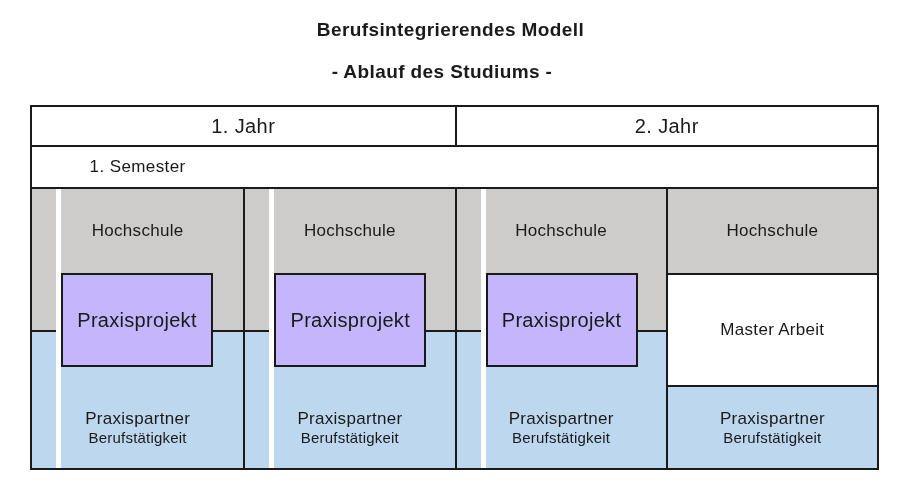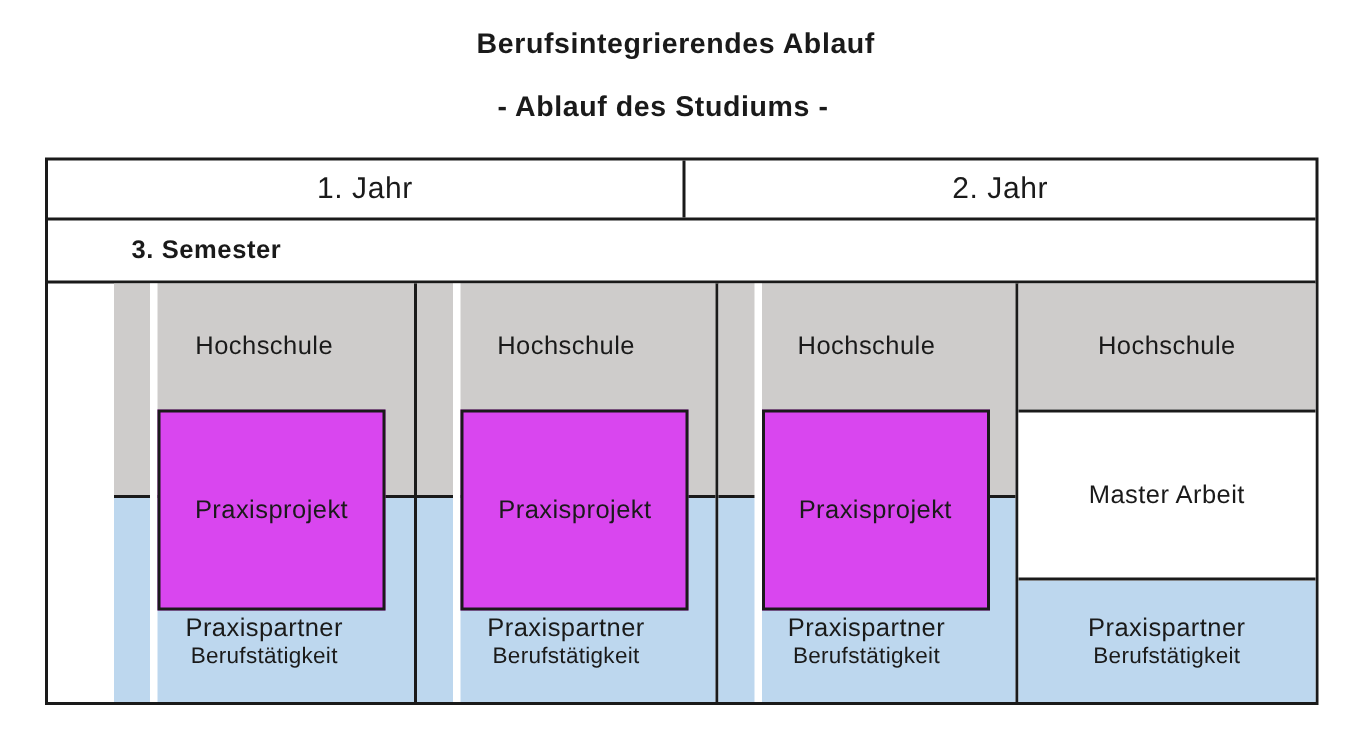--- a/index.html
+++ b/index.html
@@ -48,35 +48,35 @@
     border-bottom:2px solid var(--border);
   }
   .sem-cell{
     display:flex;align-items:center;justify-content:center;
     font-size:17px;font-weight:700;letter-spacing:.4px;
   }
   .sem-cell.first{font-weight:500;}
   .sem-cell + .sem-cell{border-left:2px solid var(--border);}
   .content-row{
     flex:1 1 auto;
-    display:grid;grid-template-columns:repeat(4,1fr);margin-left:44px;
+    display:grid;grid-template-columns:repeat(4,1fr);
   }
   .col{position:relative;}
   .col + .col{border-left:2px solid var(--border);}
   .gray-bg{position:absolute;top:0;left:0;right:0;height:141px;background:var(--gray);}
   .gray-bg.short{height:84px;}
   .split-line{position:absolute;top:141px;left:0;right:0;height:2px;background:var(--border);}
   .blue-bg{position:absolute;top:143px;bottom:0;left:0;right:0;background:var(--blue);}
   .blue-bg.low{top:198px;}
   .gap-strip{position:absolute;left:24px;top:0;bottom:0;width:5px;background:#fff;}
   .praxis-box{
-    position:absolute;left:29px;top:84px;width:152px;height:134px;
-    background:#d946ef;border:2px solid var(--border);box-sizing:border-box;
+    position:absolute;left:29px;top:84px;width:152px;height:94px;
+    background:#c4b5fd;border:2px solid var(--border);box-sizing:border-box;
     display:flex;align-items:center;justify-content:center;
-    font-size:17px;font-weight:500;letter-spacing:.3px;
+    font-size:20px;font-weight:500;letter-spacing:.3px;
   }
   .master-band{
     position:absolute;left:0;right:0;top:84px;height:114px;
     background:#fff;border-top:2px solid var(--border);border-bottom:2px solid var(--border);
     box-sizing:border-box;
     display:flex;align-items:center;justify-content:center;
     font-size:17px;font-weight:500;letter-spacing:.3px;
   }
   .top-label{
     position:absolute;top:0;left:0;right:0;height:84px;
@@ -89,32 +89,32 @@
     gap:0;
   }
   .partner{font-size:17px;font-weight:500;letter-spacing:.3px;}
   .occupation{font-size:15px;font-weight:500;letter-spacing:.2px;}
 </style>
 </head>
 <body>
 
 <div class="page">
 
-  <div class="title">Berufsintegrierendes Ablauf</div>
+  <div class="title">Berufsintegrierendes Modell</div>
   <div class="subtitle">- Ablauf des Studiums -</div>
 
   <div class="table">
 
     <div class="year-row">
       <div class="year-cell">1. Jahr</div>
       <div class="year-cell">2. Jahr</div>
     </div>
 
     <div class="sem-row">
-      <div class="sem-cell">3. Semester</div>
+      <div class="sem-cell first">1. Semester</div>
     </div>
 
     <div class="content-row">
 
       <div class="col">
         <div class="gray-bg"></div>
         <div class="split-line"></div>
         <div class="blue-bg"></div>
         <div class="gap-strip"></div>
         <div class="top-label">Hochschule</div>

